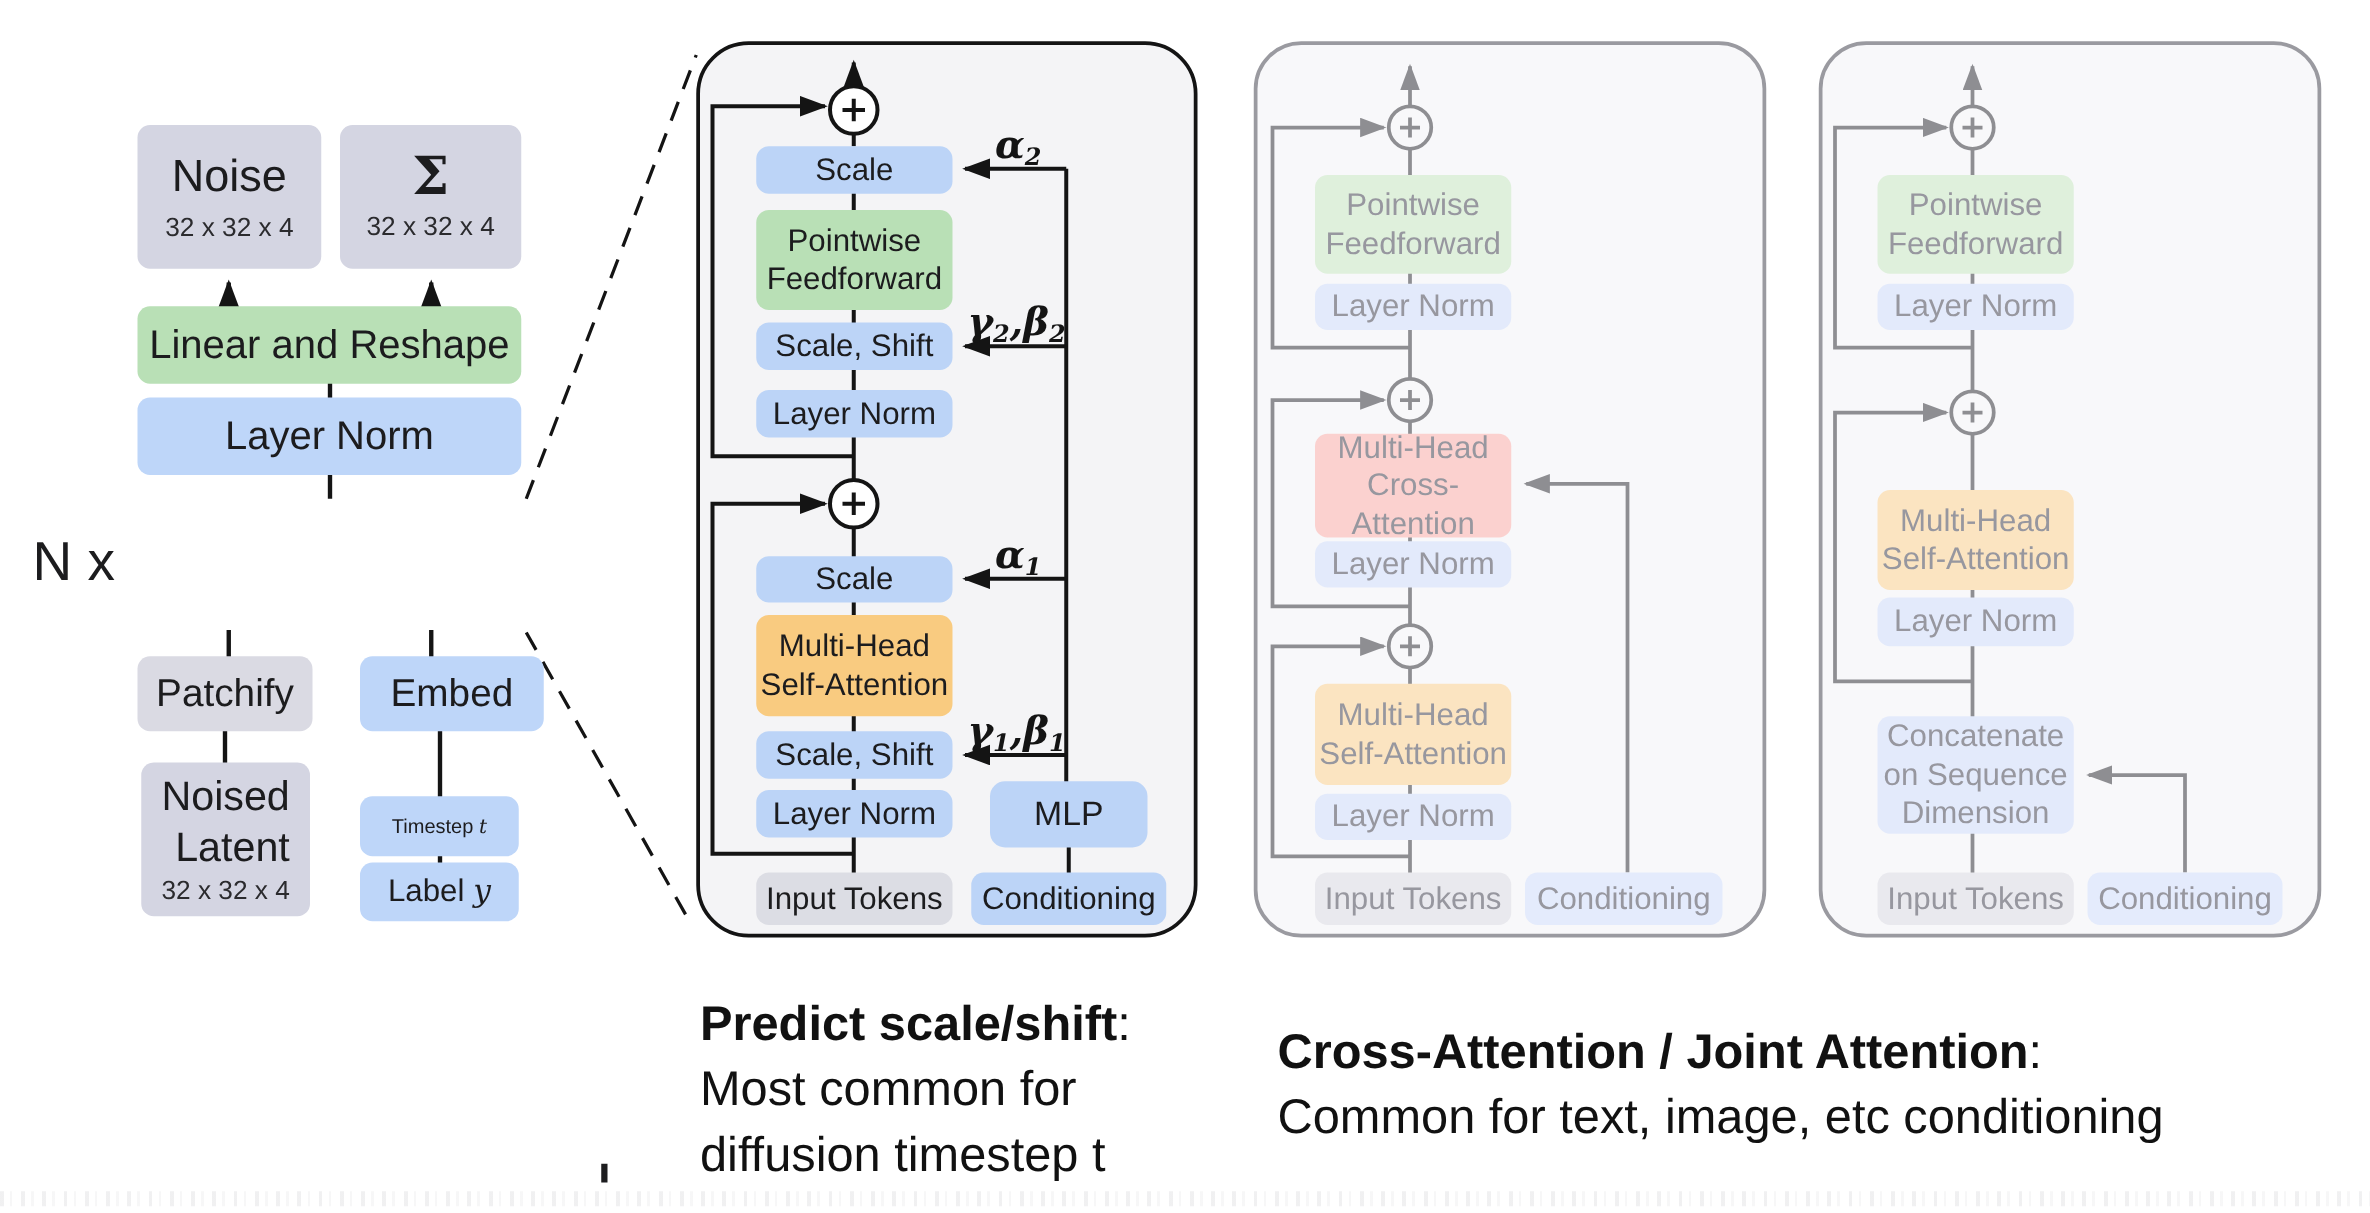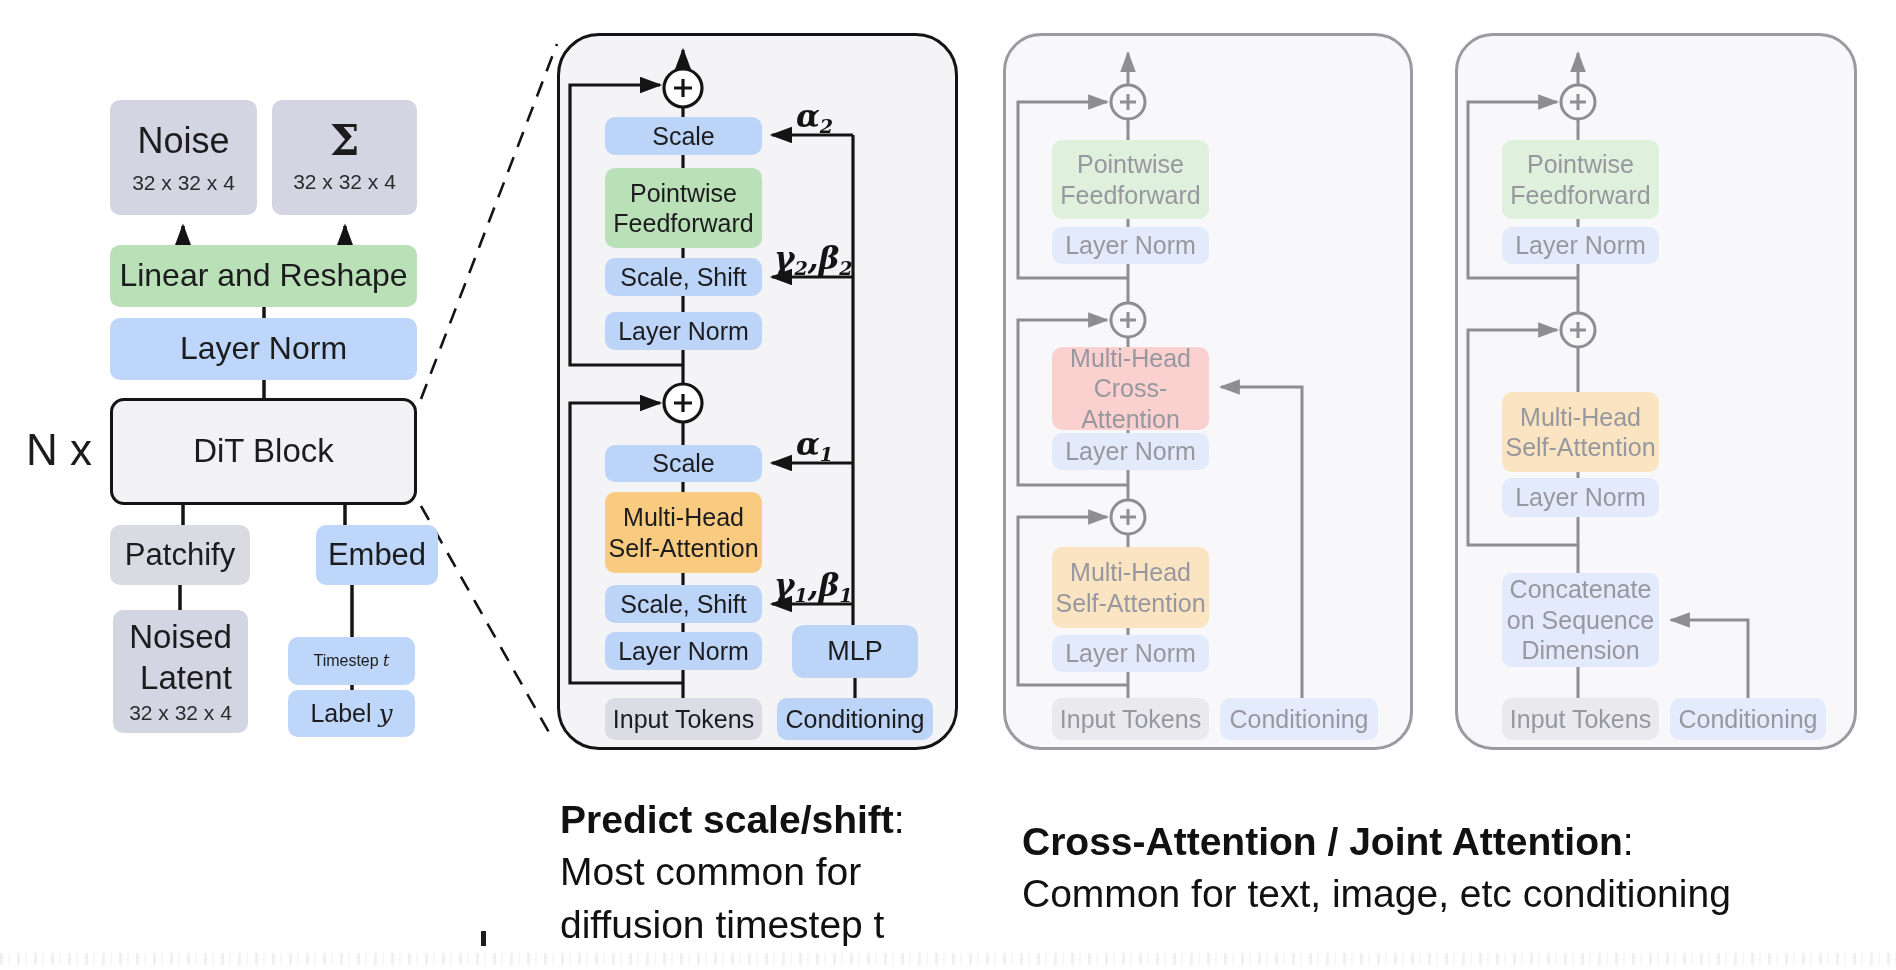--- a/index.html
+++ b/index.html
@@ -145,24 +145,23 @@
     <div>Noise</div>
     <div class="dims">32 x 32 x 4</div>
   </div>
   <div class="box dimbox c-lav" style="left:272px;top:100px;width:145px;height:115px;">
     <div style="font-family:'DejaVu Serif',serif;font-weight:700;font-size:42px;line-height:1;">Σ</div>
     <div class="dims">32 x 32 x 4</div>
   </div>
 
   <div class="box c-green" style="left:110px;top:245px;width:307px;height:62px;font-size:32px;">Linear and Reshape</div>
   <div class="box c-blue" style="left:110px;top:318px;width:307px;height:62px;font-size:32px;">Layer Norm</div>
-  <div class="box" style="left:110px;top:398px;width:307px;height:107px;font-size:33px;background:#F2F2F4;border:3px solid #141414;border-radius:14px;box-sizing:border-box;">DiT Block</div>
 
   <div class="box c-grey" style="left:110px;top:525px;width:140px;height:60px;font-size:31px;">Patchify</div>
-  <div class="box c-blue" style="left:288px;top:525px;width:122px;height:60px;font-size:31px;margin-left:28px;">Embed</div>
+  <div class="box c-blue" style="left:288px;top:525px;width:147px;height:60px;font-size:31px;">Embed</div>
 
   <div class="box dimbox c-lav" style="left:113px;top:610px;width:135px;height:123px;font-size:33px;">
     <div>Noised
 Latent</div>
     <div class="dims" style="margin-top:2px;">32 x 32 x 4</div>
   </div>
   <div class="box c-blue" style="left:288px;top:637px;width:127px;height:48px;font-size:16px;">
     <span><span>Timestep </span><span class="mvar">t</span></span>
   </div>
   <div class="box c-blue" style="left:288px;top:690px;width:127px;height:47px;font-size:25px;">

